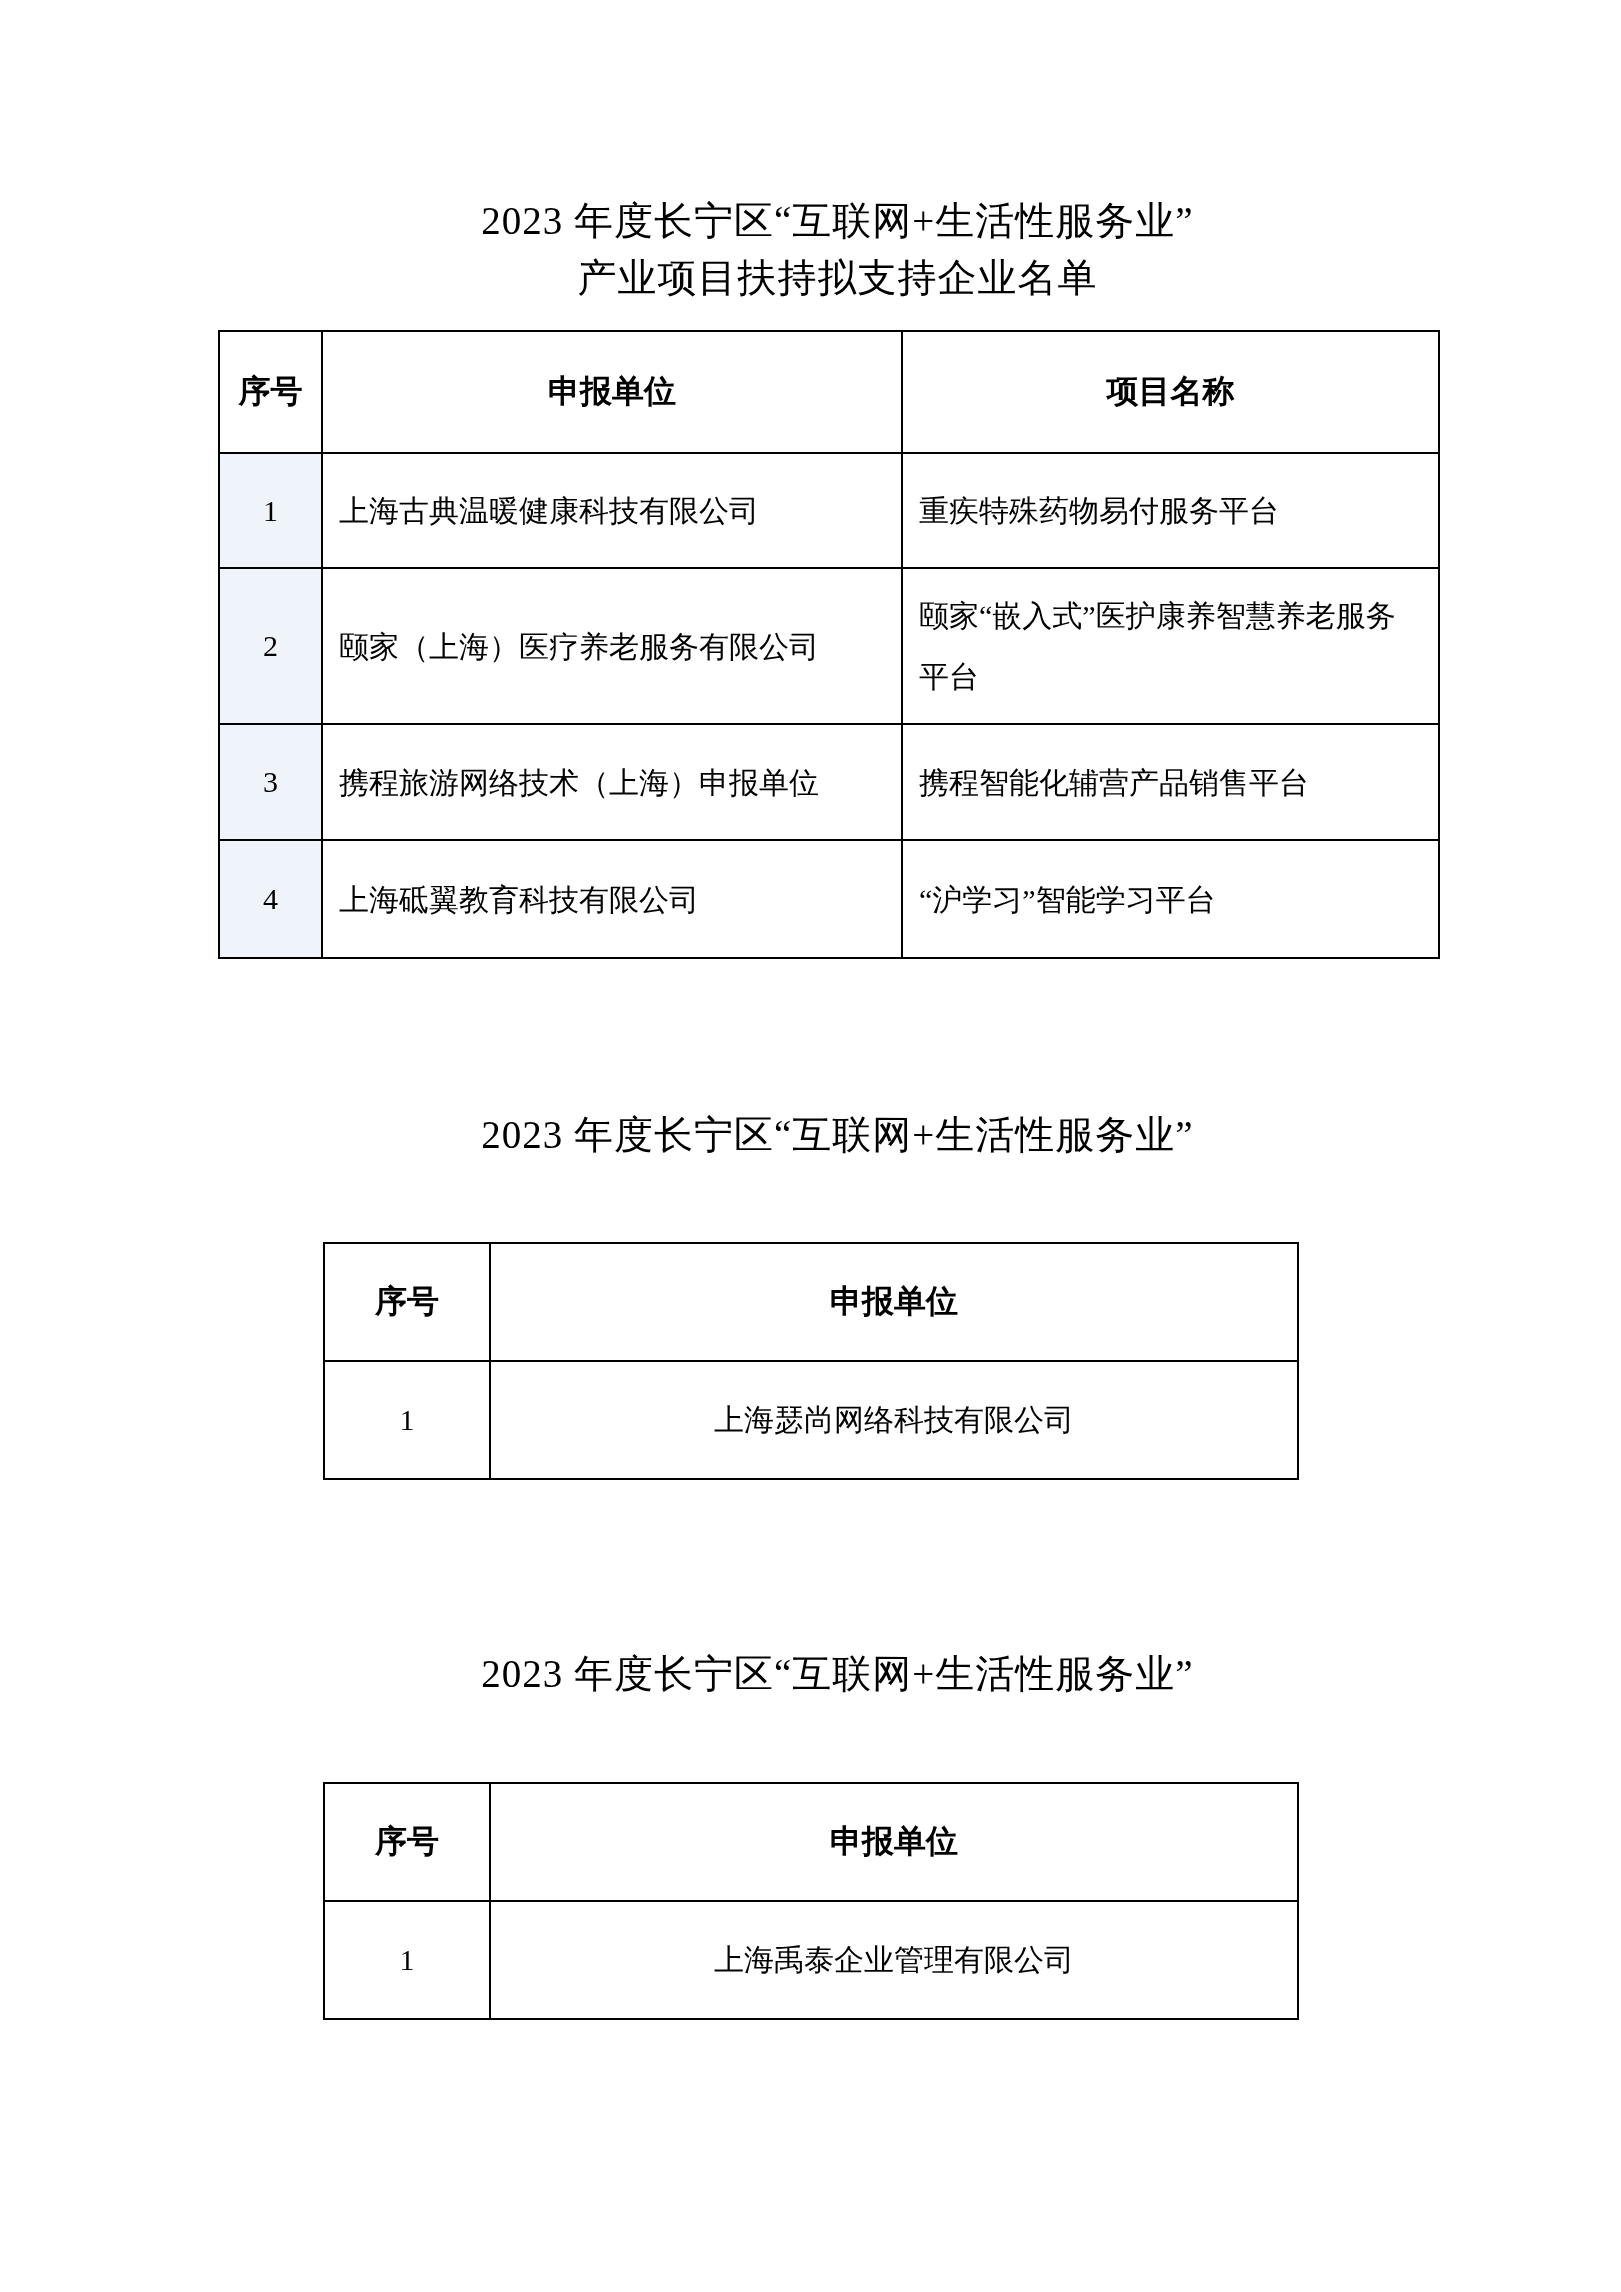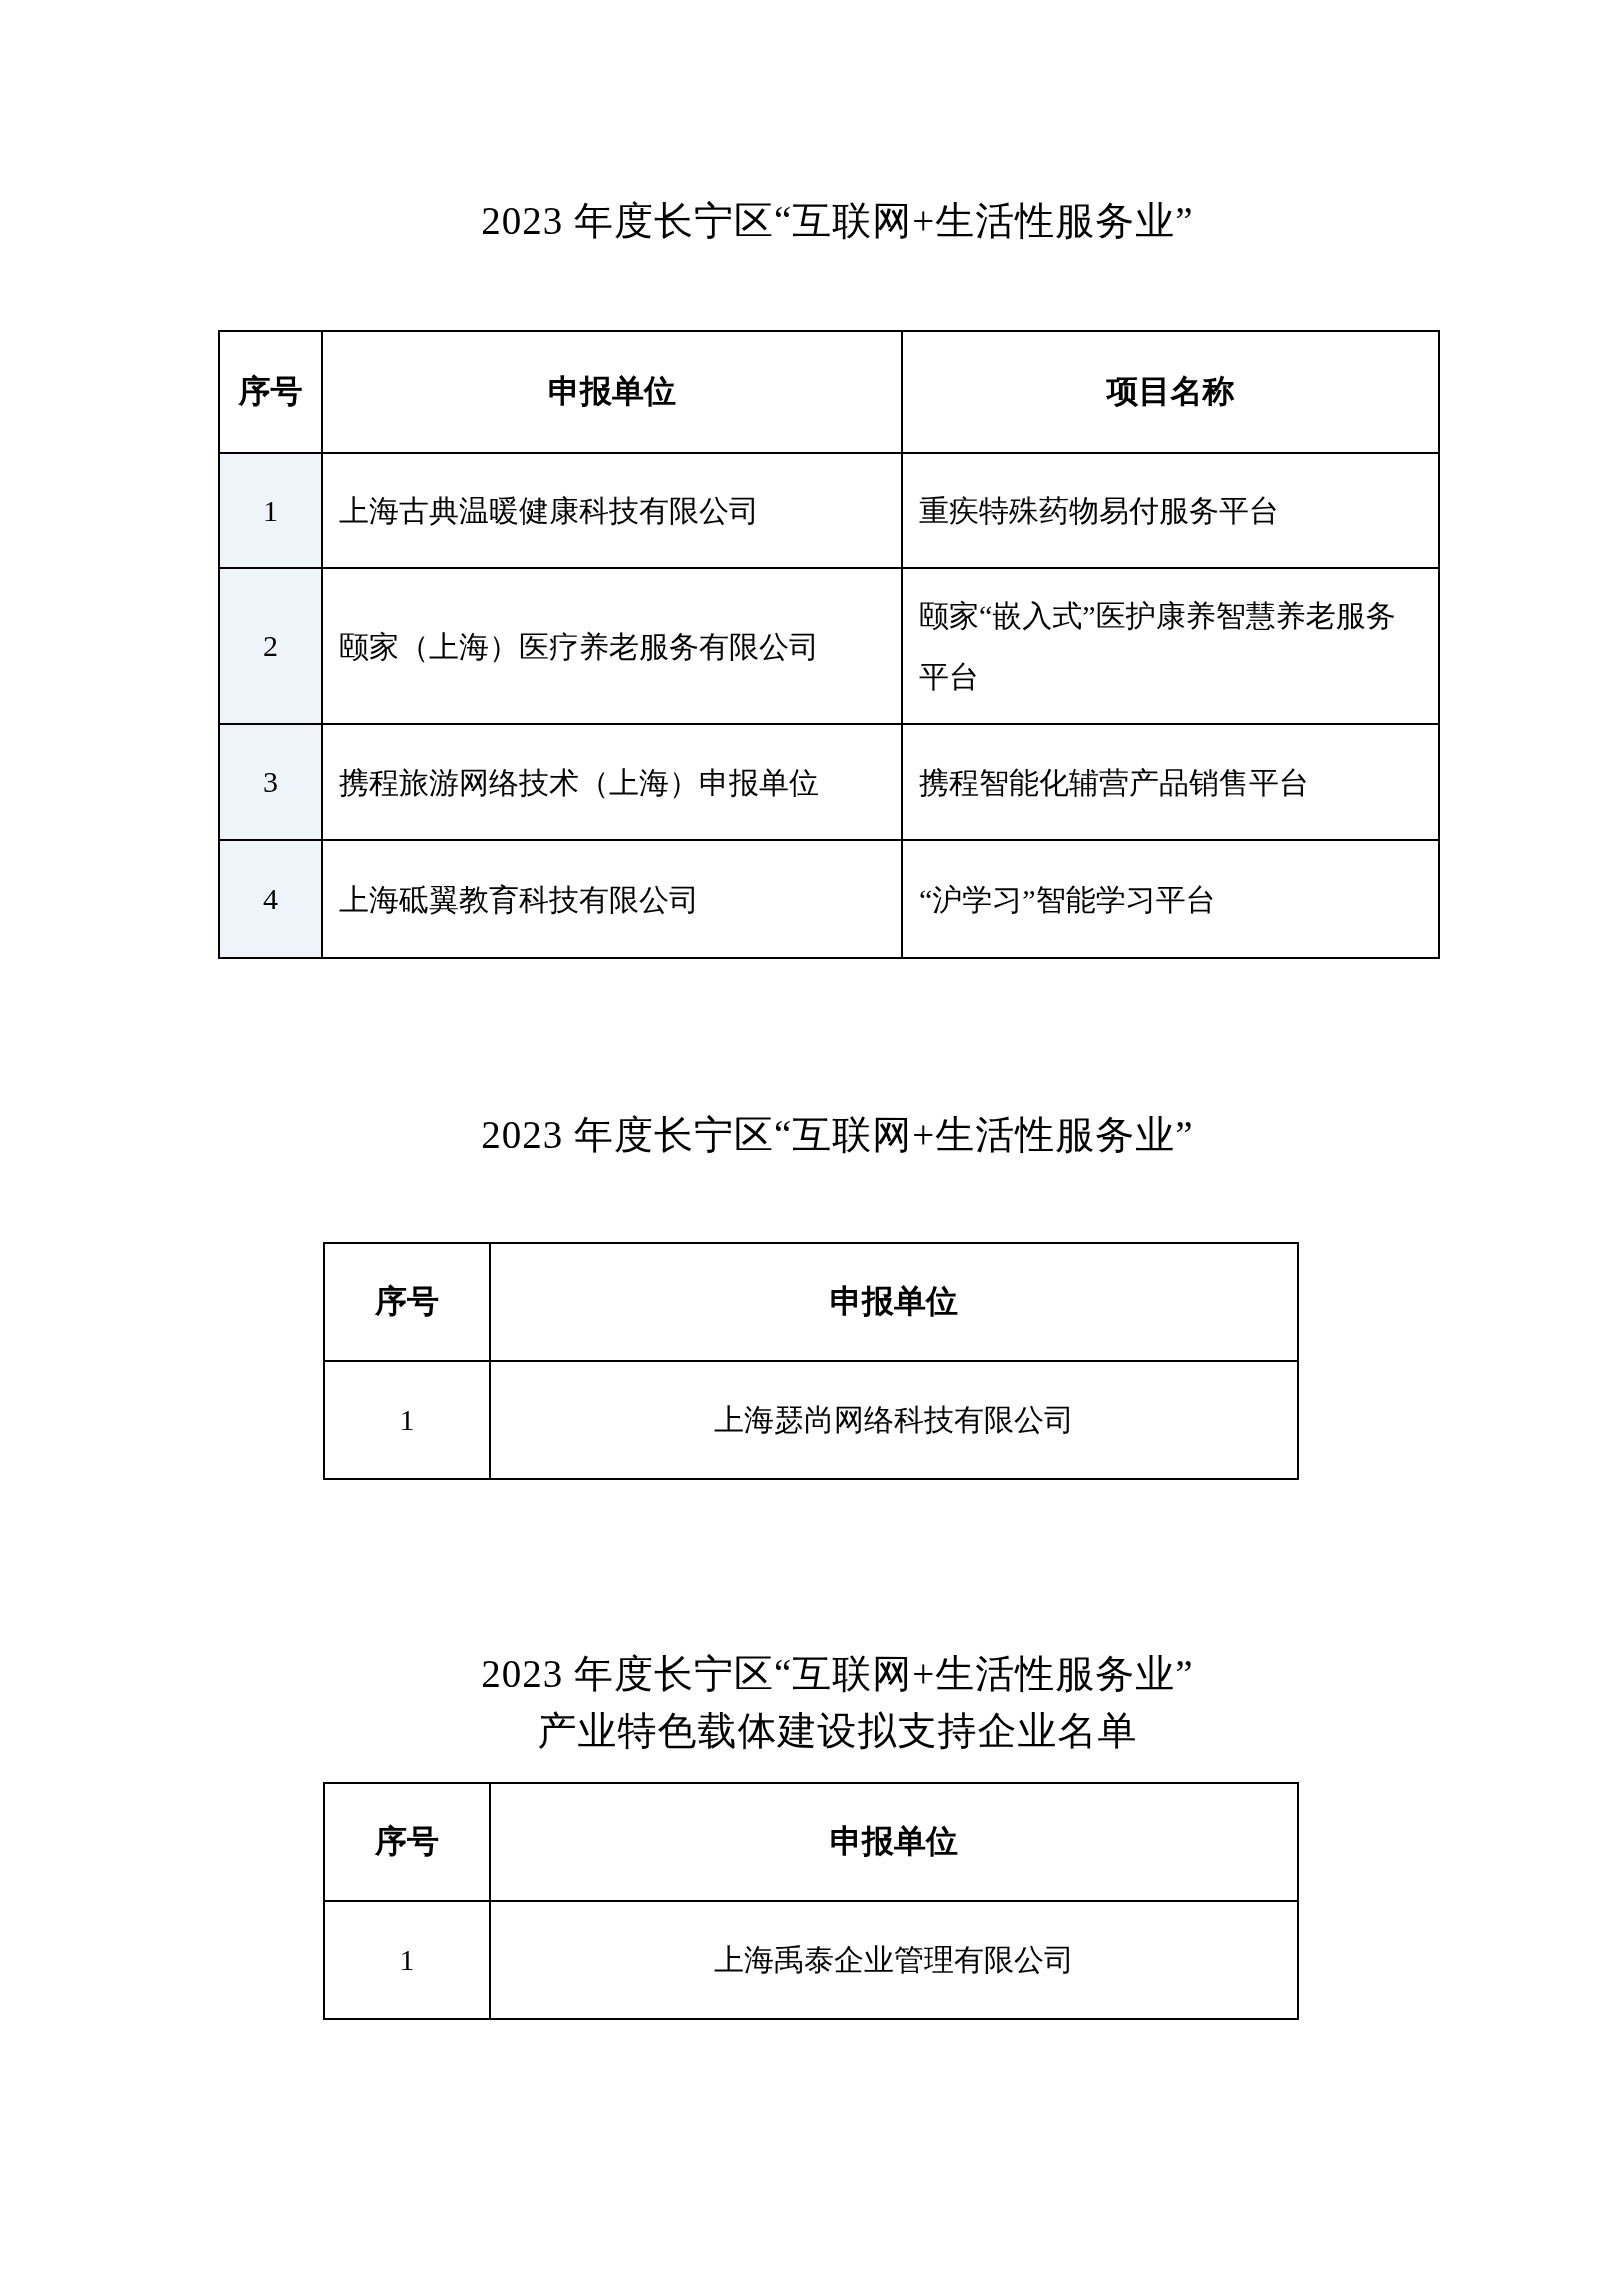--- a/index.html
+++ b/index.html
@@ -50,20 +50,21 @@
   }
   td.center-cell { text-align: center; }
 </style>
 </head>
 <body>
 
 <div class="page">
 
   <div class="title-block" style="top:192px;">
     <div>2023 年度长宁区“互联网+生活性服务业”</div>
+    <div>产业项目扶持拟支持企业名单</div>
   </div>
 
   <table class="doc-table" style="left:218px; top:330px; width:1220px;">
     <colgroup>
       <col style="width:103px">
       <col style="width:580px">
       <col style="width:537px">
     </colgroup>
     <tbody>
       <tr style="height:122px">
@@ -110,21 +111,20 @@
       </tr>
       <tr style="height:118px">
         <td class="idx-cell">1</td>
         <td class="center-cell">上海瑟尚网络科技有限公司</td>
       </tr>
     </tbody>
   </table>
 
   <div class="title-block" style="top:1645px;">
     <div>2023 年度长宁区“互联网+生活性服务业”</div>
-    <div>产业特色载体建设拟支持企业名单</div>
   </div>
 
   <table class="doc-table" style="left:323px; top:1782px; width:973px;">
     <colgroup>
       <col style="width:166px">
       <col style="width:808px">
     </colgroup>
     <tbody>
       <tr style="height:118px">
         <th>序号</th>

